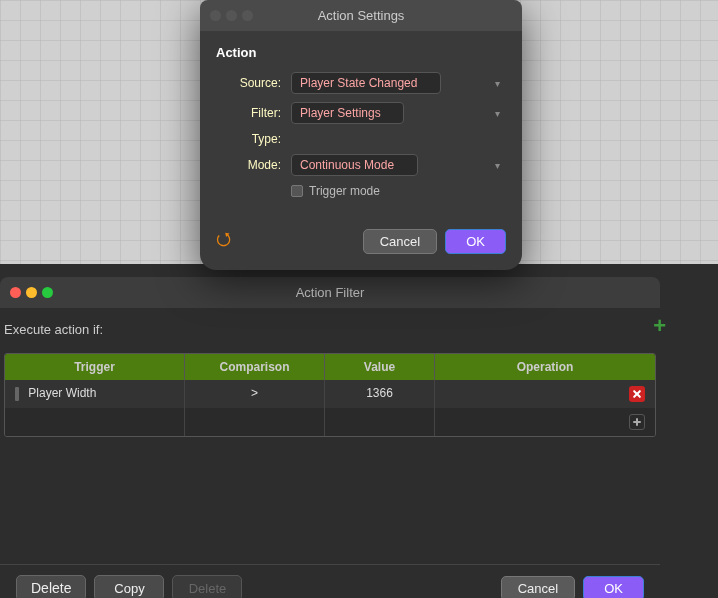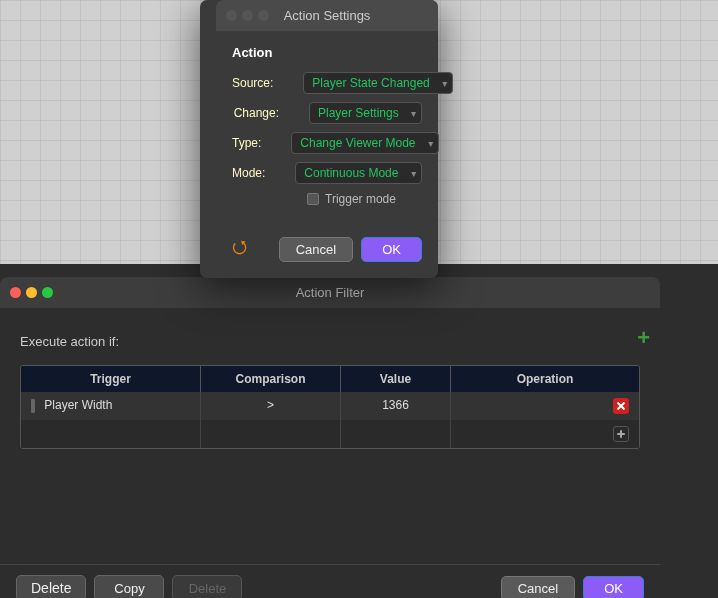--- a/index.html
+++ b/index.html
@@ -22,26 +22,25 @@
         linear-gradient(90deg, rgba(180,180,180,0.5) 1px, transparent 1px);
       background-size: 20px 20px;
       background-color: #d0d0d0;
     }
 
     
     .action-settings-modal {
       position: absolute;
       top: 0;
       left: 200px;
-      width: 238px;
+      width: 322px;
       background: #3a3a3a;
-      border-radius: 7px;
+      border-radius: 16px;
       box-shadow: 0 10px 40px rgba(0,0,0,0.6);
       z-index: 10;
-      padding-left: 16px;
     }
 
     .modal-titlebar {
       background: #4a4a4a;
       border-radius: 8px 8px 0 0;
       padding: 8px 12px;
       display: flex;
       align-items: center;
       justify-content: center;
       position: relative;
@@ -92,28 +91,27 @@
       text-align: right;
       margin-right: 10px;
       font-size: 12px;
     }
 
     .form-select {
       flex: 1;
       background: #2a2a2a;
       border: 1px solid #555;
       border-radius: 4px;
-      color: #22c55e;
+      color: #fca5a5;
       padding: 3px 22px 3px 8px;
       font-size: 12px;
       appearance: none;
       -webkit-appearance: none;
       position: relative;
       cursor: pointer;
-      margin-left: 20px;
     }
 
     .select-wrapper {
       flex: 1;
       position: relative;
     }
 
     .select-wrapper::after {
       content: '▾';
       position: absolute;
@@ -205,41 +203,40 @@
     .af-tl-min { background: #ffbd2e; }
     .af-tl-max { background: #27c93f; }
 
     .af-title {
       color: #ccc;
       font-size: 13px;
       font-weight: 500;
     }
 
     .af-body {
-      padding: 14px 20px;
-      margin-top: 12px;
+      padding: 14px 4px;
     }
 
     .execute-label {
       color: #ccc;
       font-size: 13px;
       margin-bottom: 16px;
     }
 
     .table-container {
       border: 1px solid #555;
       border-radius: 3px;
       overflow: hidden;
       margin-top: 8px;
     }
 
     .table-header {
       display: grid;
       grid-template-columns: 180px 140px 110px 1fr;
-      background: #0f172a;
+      background: #4d7c0f;
     }
 
     .th {
       color: #ccc;
       font-size: 12px;
       font-weight: 600;
       padding: 6px 10px;
       text-align: center;
       border-right: 1px solid #555;
     }
@@ -423,35 +420,30 @@
     <div class="form-row">
       <span class="form-label">Source:</span>
       <div class="select-wrapper">
         <select class="form-select">
           <option>Player State Changed</option>
         </select>
       </div>
     </div>
 
     <div class="form-row">
-      <span class="form-label">Change:</span>
+      <span class="form-label">Filter:</span>
       <div class="select-wrapper">
         <select class="form-select">
           <option>Player Settings</option>
         </select>
       </div>
     </div>
 
     <div class="form-row">
       <span class="form-label">Type:</span>
-      <div class="select-wrapper">
-        <select class="form-select">
-          <option>Change Viewer Mode</option>
-        </select>
-      </div>
     </div>
 
     <div class="form-row">
       <span class="form-label">Mode:</span>
       <div class="select-wrapper">
         <select class="form-select">
           <option>Continuous Mode</option>
         </select>
       </div>
     </div>

